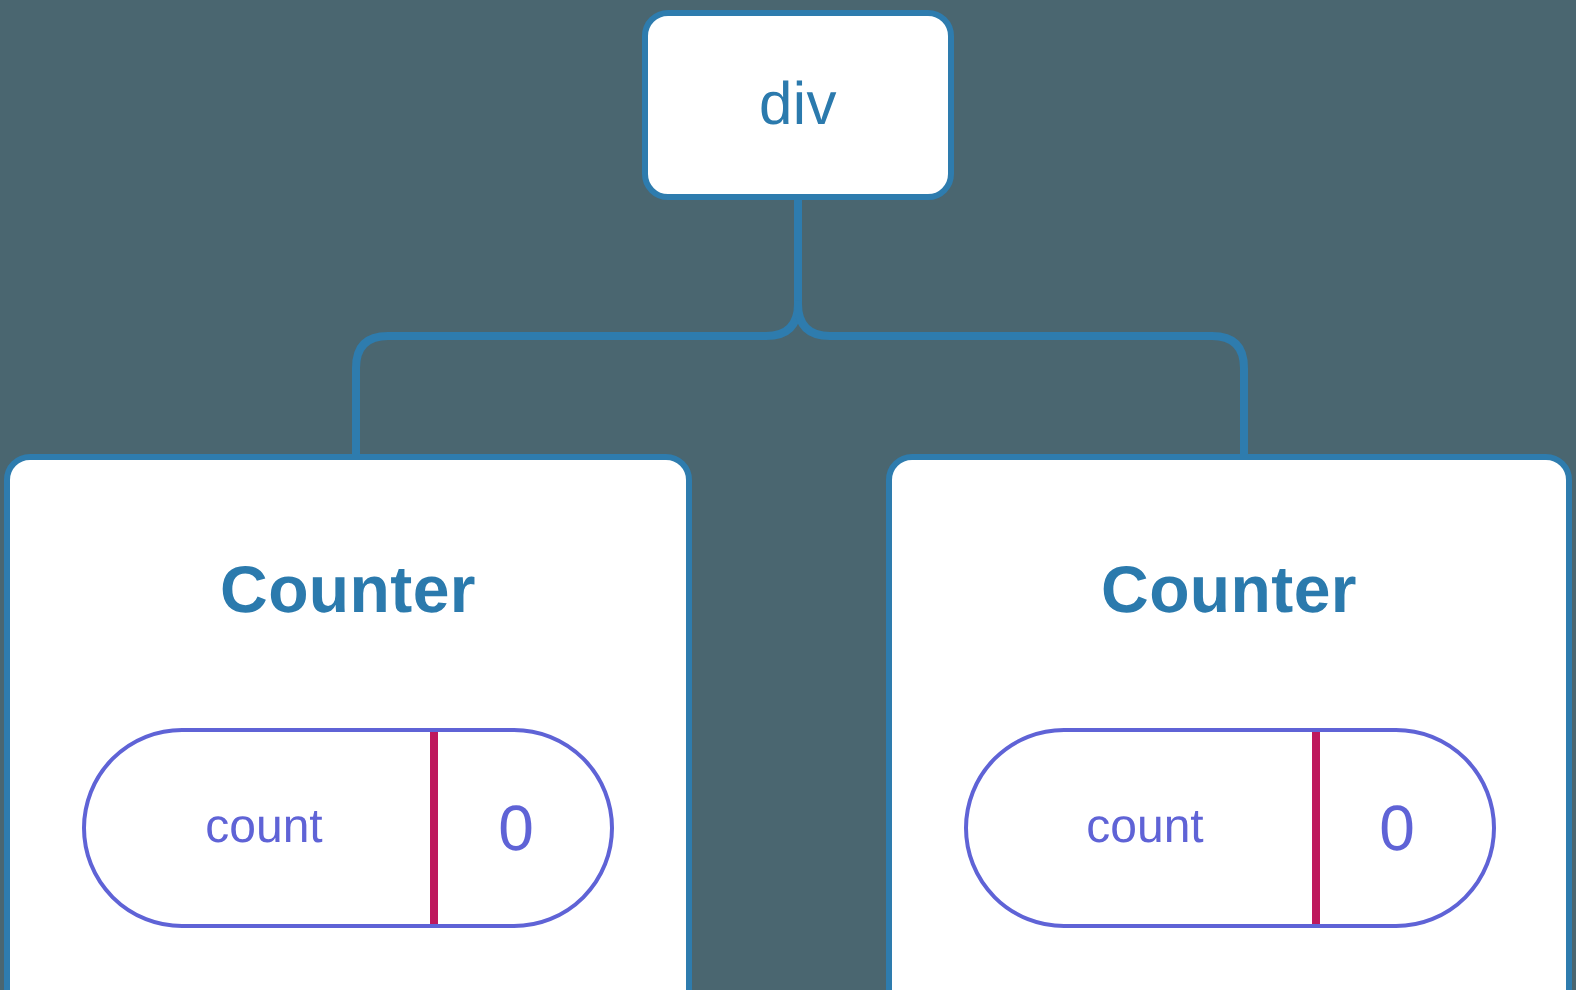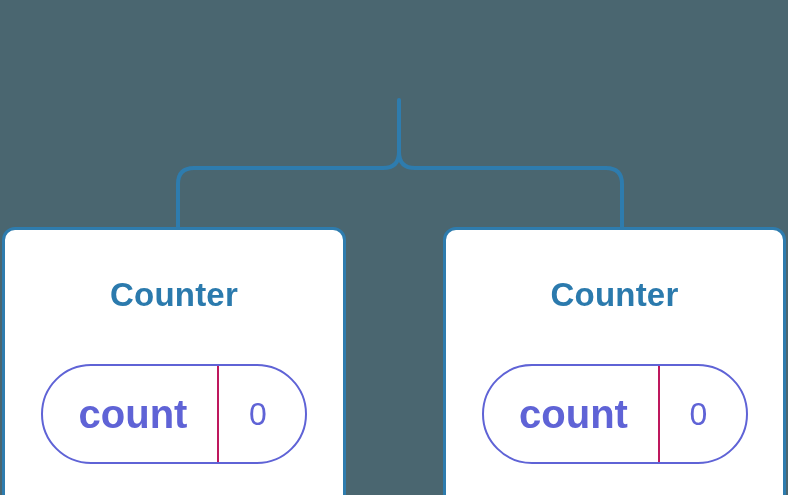--- a/index.html
+++ b/index.html
@@ -89,27 +89,26 @@
     border-radius: 50px;
     display: flex;
     align-items: stretch;
     background: transparent;
   }
   .state-pill .pill-key {
     flex: 0 0 176px;
     display: flex;
     align-items: center;
     justify-content: center;
-    border-right: 2px solid #be185d;
-    font-size: 40px;
+    border-right: 4px solid #be185d;
+    font-size: 24px;
     color: #5F63D6;
     line-height: 1;
     padding-left: 6px;
     box-sizing: border-box;
-    font-weight: bold;
   }
   .state-pill .pill-value {
     flex: 1 1 auto;
     display: flex;
     align-items: center;
     justify-content: center;
     font-size: 32px;
     color: #5F63D6;
     line-height: 1;
     padding-right: 8px;
@@ -128,20 +127,23 @@
              L 194 168
              Q 178 168 178 184
              L 178 228" stroke="#2E7CAE" stroke-width="4" stroke-linecap="round" fill="none"></path>
     <path d="M 399 152
              Q 399 168 415 168
              L 606 168
              Q 622 168 622 184
              L 622 228" stroke="#2E7CAE" stroke-width="4" stroke-linecap="round" fill="none"></path>
   </svg>
 
+  <div id="root-node">
+    <span class="node-title">div</span>
+  </div>
 
   <div class="component-card left">
     <div class="card-title">Counter</div>
     <div class="state-pill">
       <div class="pill-key">count</div>
       <div class="pill-value">0</div>
     </div>
   </div>
 
   <div class="component-card right">

